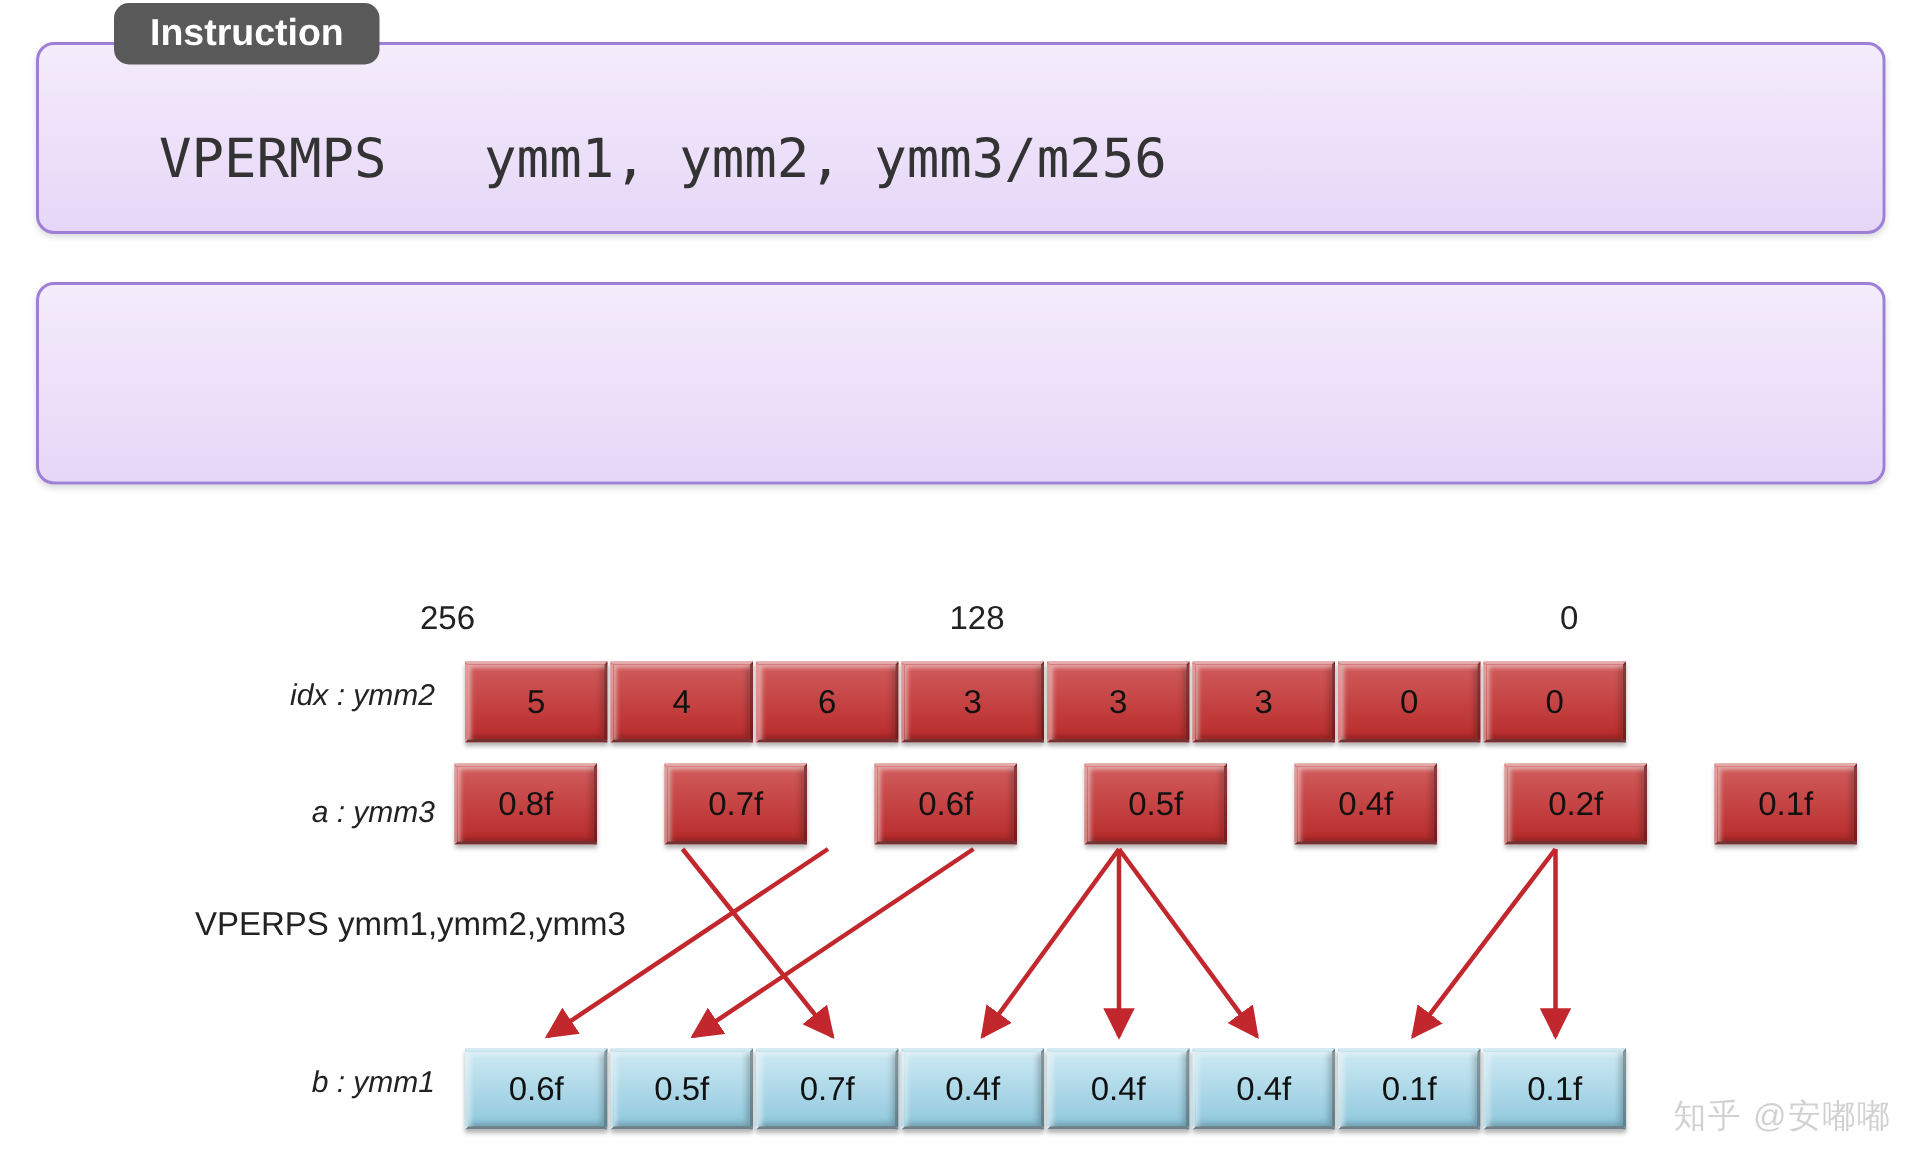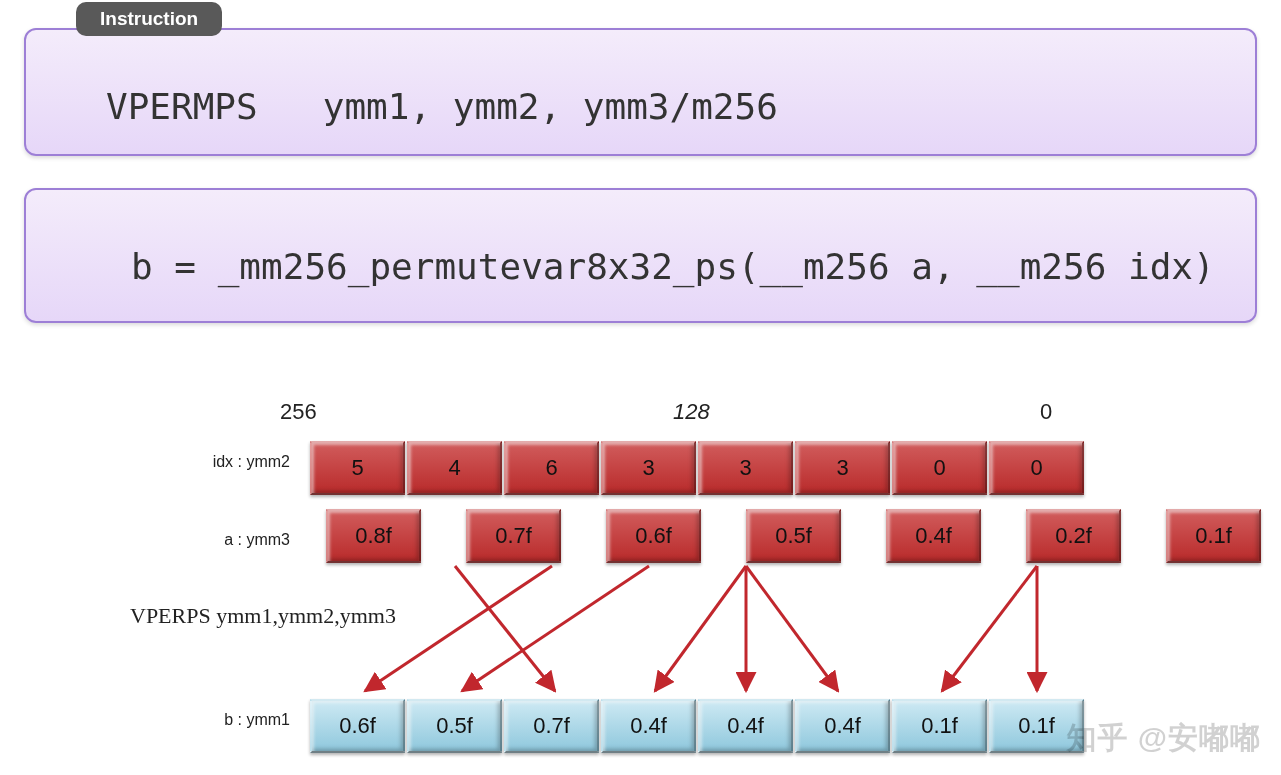--- a/index.html
+++ b/index.html
@@ -21,21 +21,21 @@
   }
   .info-box.inst { top: 28px; height: 128px; }
   .info-box.intr { top: 188px; height: 135px; }
 
   .tab {
     position: absolute;
     top: -28px; left: 50px;
     background: #595959;
     color: #ffffff;
     font-weight: 700;
-    font-size: 19px;
+    font-size: 25px;
     padding: 6px 24px;
     border-radius: 10px;
   }
   .code {
     position: absolute;
     left: 80px;
     font-family: "Consolas","DejaVu Sans Mono","Menlo",monospace;
     font-size: 36px;
     color: #333;
     white-space: pre;
@@ -47,23 +47,24 @@
   .diagram { position: absolute; left: 0; top: 380px; width: 1281px; height: 395px; margin-top: 11px; }
 
   .bit-label {
     position: absolute;
     font-size: 22px;
     color: #222;
   }
 
   .row-label {
     position: absolute;
-    font-size: 16px;
+    font-size: 20px;
     color: #222;
     text-align: right;
+    font-style: italic;
   }
 
   .cells {
     position: absolute;
     display: flex;
     gap: 2px;
   }
   .cell {
     width: 95px; height: 54px;
     border: 2px solid;
@@ -79,75 +80,74 @@
     color: #111;
     box-shadow: inset 2px 2px 3px rgba(255,255,255,0.5),
                 inset -2px -2px 4px rgba(0,0,0,0.25),
                 0 2px 3px rgba(0,0,0,0.3);
   }
   .cell.red  { background: linear-gradient(#d15c5c, #b92b2b); }
   .cell.blue { background: linear-gradient(#cde9f3, #8fc8dd); }
 
   .op-label {
     position: absolute;
-    font-family: Liberation Serif, serif;
+    font-family: Liberation Sans, sans-serif;
     font-size: 22px;
     color: #222;
   }
 
   svg.arrows {
     position: absolute; left: 0; top: 0; width: 1281px; height: 395px;
     pointer-events: none;
   }
 
   .watermark {
     position: absolute;
     right: 20px; bottom: 16px;
-    font-size: 30px;
-    font-weight: 700;
+    font-size: 22px;
+    font-weight: 400;
     color: rgba(0,0,0,0.18);
     letter-spacing: 1px;
     margin-left: 43px;
   }
   .watermark .zh { font-family: "Microsoft YaHei","PingFang SC",sans-serif; }
 </style>
 </head>
 <body>
 
 <div class="page">
 
   <div class="info-box inst">
     <div class="tab">Instruction</div>
     <div class="code">VPERMPS   ymm1, ymm2, ymm3/m256</div>
   </div>
 
   <div class="info-box intr">
-    <div class="code">b = _mm256_permutevar8x32_ps(__m256 a, __m256 idx)</div>
   </div>
 
   <div class="diagram">
 
     <div class="bit-label" style="left:280px; top:8px;">256</div>
-    <div class="bit-label" style="left:673px; top:8px;font-style:italic;">128</div>
+    <div class="bit-label" style="left:633px; top:8px;">128</div>
     <div class="bit-label" style="left:1040px; top:8px;">0</div>
 
     <div class="row-label" style="left:120px; top:62px; width:170px;">idx : ymm2</div>
     <div class="cells" style="left:310px; top:50px;">
       <div class="cell red">5</div>
       <div class="cell red">4</div>
       <div class="cell red">6</div>
       <div class="cell red">3</div>
       <div class="cell red">3</div>
       <div class="cell red">3</div>
       <div class="cell red">0</div>
       <div class="cell red">0</div>
     </div>
 
     <div class="row-label" style="left:120px; top:140px; width:170px;">a : ymm3</div>
-    <div class="cells" style="left:326px; top:118px;gap:45px;">
+    <div class="cells" style="left:303px; top:118px;gap:45px;">
       <div class="cell red">0.8f</div>
       <div class="cell red">0.7f</div>
       <div class="cell red">0.6f</div>
       <div class="cell red">0.5f</div>
       <div class="cell red">0.4f</div>
       <div class="cell red">0.2f</div>
       <div class="cell red">0.1f</div>
     </div>
 
     <div class="op-label" style="left:130px; top:212px;">VPERPS ymm1,ymm2,ymm3</div>

